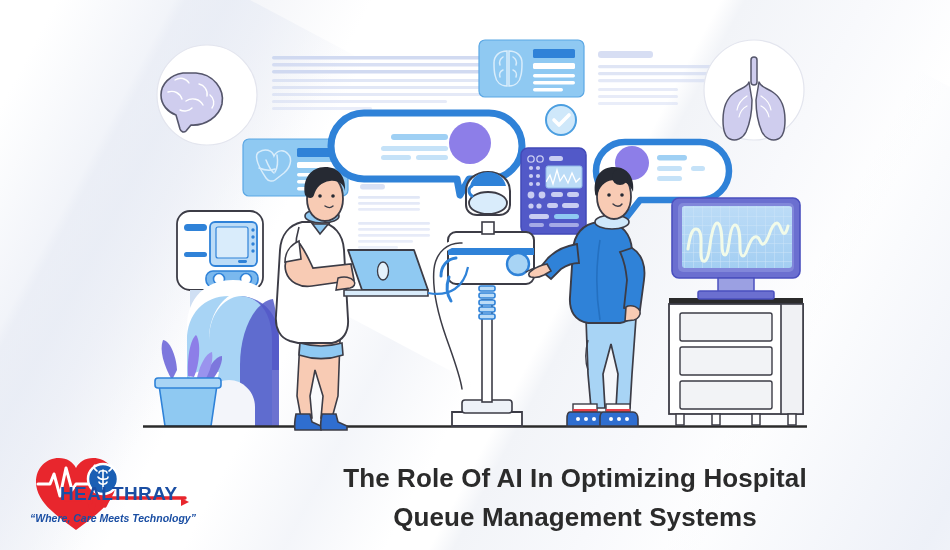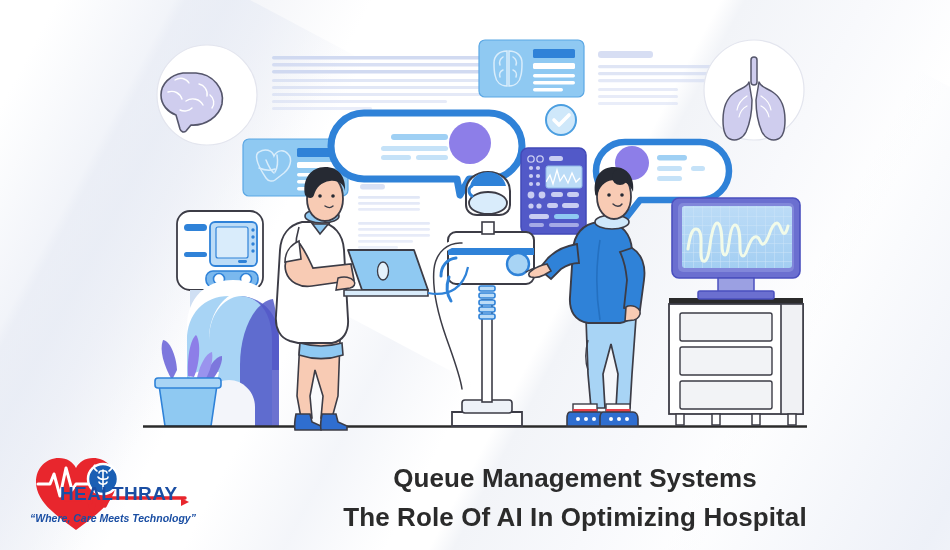--- a/index.html
+++ b/index.html
@@ -406,17 +406,17 @@
           <path d="M85 38c1 3 7 3 8 0"></path>
           <path d="M83 27c-3-2-4-5-2-6"></path>
           <path d="M95 27c3-2 4-5 2-6"></path>
         </g>
       </svg>
       <div id="logo-name">HEALTHRAY</div>
       <div id="logo-tagline">“Where, Care Meets Technology”</div>
     </div>
 
     <div id="title-block">
+      <div class="title-line">The Role Of AI In Optimizing Hospital</div>
       <div class="title-line">Queue Management Systems</div>
-      <div class="title-line">The Role Of AI In Optimizing Hospital</div>
     </div>
   </div>
 </div>
 
 </body></html>

